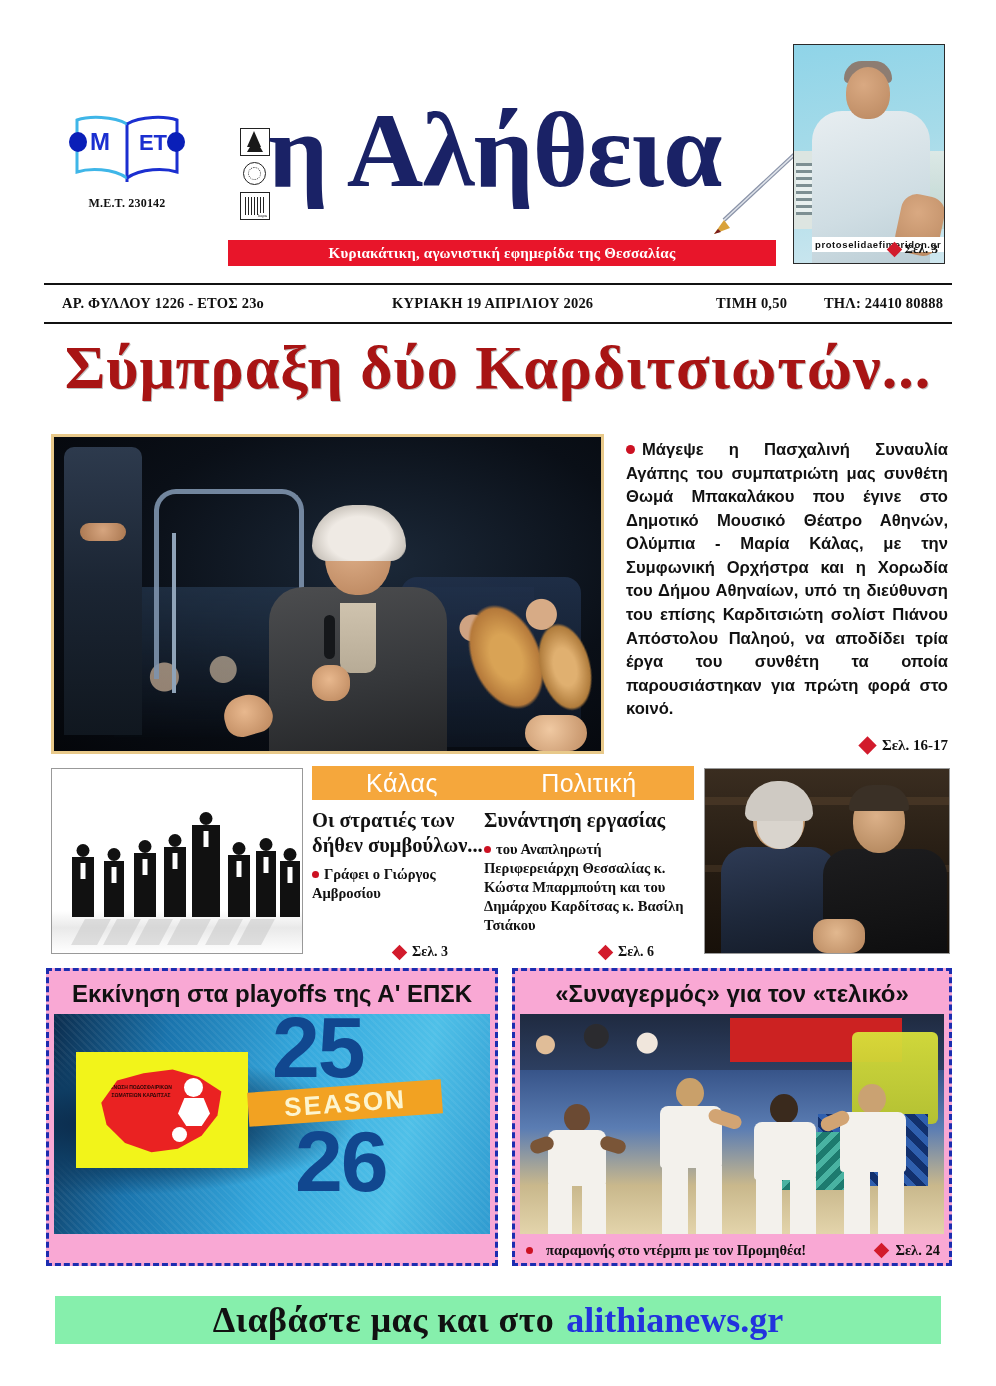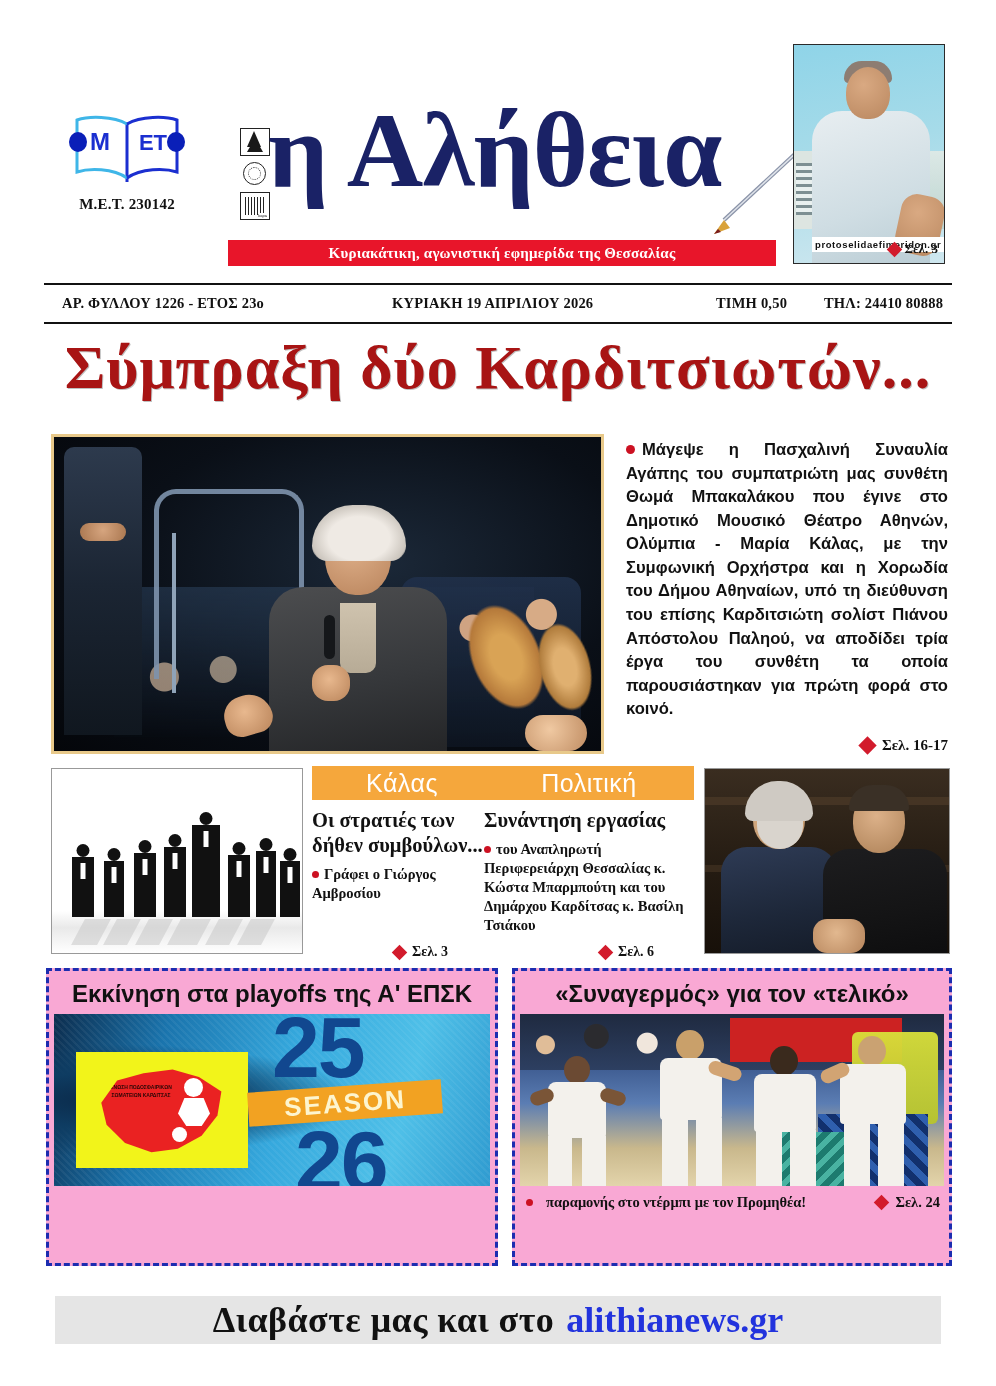--- a/index.html
+++ b/index.html
@@ -26,21 +26,21 @@
   .met-logo {
     position: absolute; left: 62px; top: 112px;
     width: 130px; text-align: center;
   }
   .met-book {
     position: relative; width: 120px; height: 78px; margin: 0 auto;
   }
   .met-book svg { display:block; }
   .met-code {
     font-family: "Liberation Serif", serif;
-    font-weight: bold; font-size: 15px; letter-spacing: .2px;
+    font-weight: bold; font-size: 12px; letter-spacing: .2px;
     margin-top: 6px; color: #111; white-space: nowrap;
   }
 
   
   .stamps {
     position: absolute; left: 240px; top: 128px;
     width: 34px;
   }
   .stamp {
     width: 30px; height: 28px; margin-bottom: 4px;
@@ -421,21 +421,21 @@
   .sbox.left  { left: 46px;  width: 452px; }
   .sbox.right { left: 512px; width: 440px; }
 
   .sbox-title {
     text-align: center;
     font-family: "Liberation Sans", "DejaVu Sans", sans-serif;
     font-weight: bold; font-size: 24px; color: #111;
     padding: 4px 0 6px;
     white-space: nowrap;
   }
-  .sbox-img { width: 100%; height: 172px; overflow: hidden; position: relative; }
+  .sbox-img { width: 100%; height: 220px; overflow: hidden; position: relative; }
 
   
   .poster {
     position:absolute; inset:0;
     background:
       radial-gradient(ellipse at 12% 50%, #0b2a4a 0%, #0e3c62 22%, rgba(14,60,98,0) 46%),
       repeating-linear-gradient(45deg, rgba(255,255,255,.05) 0 2px, transparent 2px 5px),
       linear-gradient(105deg,#0c2d4e 0%, #1a74ad 24%, #35a8dd 52%, #4fc0e8 78%, #2f9bd0 100%);
   }
   .poster-badge {
@@ -525,21 +525,21 @@
     font-family: "Liberation Serif", "DejaVu Serif", serif;
     font-weight: bold; font-size: 14.5px; color: #111;
     white-space: nowrap;
   }
   .sbox-cap .spacer { flex: 1; }
 
   
   .footer-banner {
     position: absolute; left: 55px; top: 1296px;
     width: 886px; height: 48px;
-    background: #e5e5e5;
+    background: #86efac;
     display: flex; align-items: center; justify-content: center;
   }
   .footer-banner .t1 {
     font-family: "Liberation Serif", "DejaVu Serif", serif;
     font-weight: bold; font-size: 36px; color: #111; letter-spacing: .5px;
   }
   .footer-banner .t2 {
     font-family: "Liberation Serif", "DejaVu Serif", serif;
     font-weight: bold; font-size: 36px; color: #2233dd; margin-left: 12px;
   }

